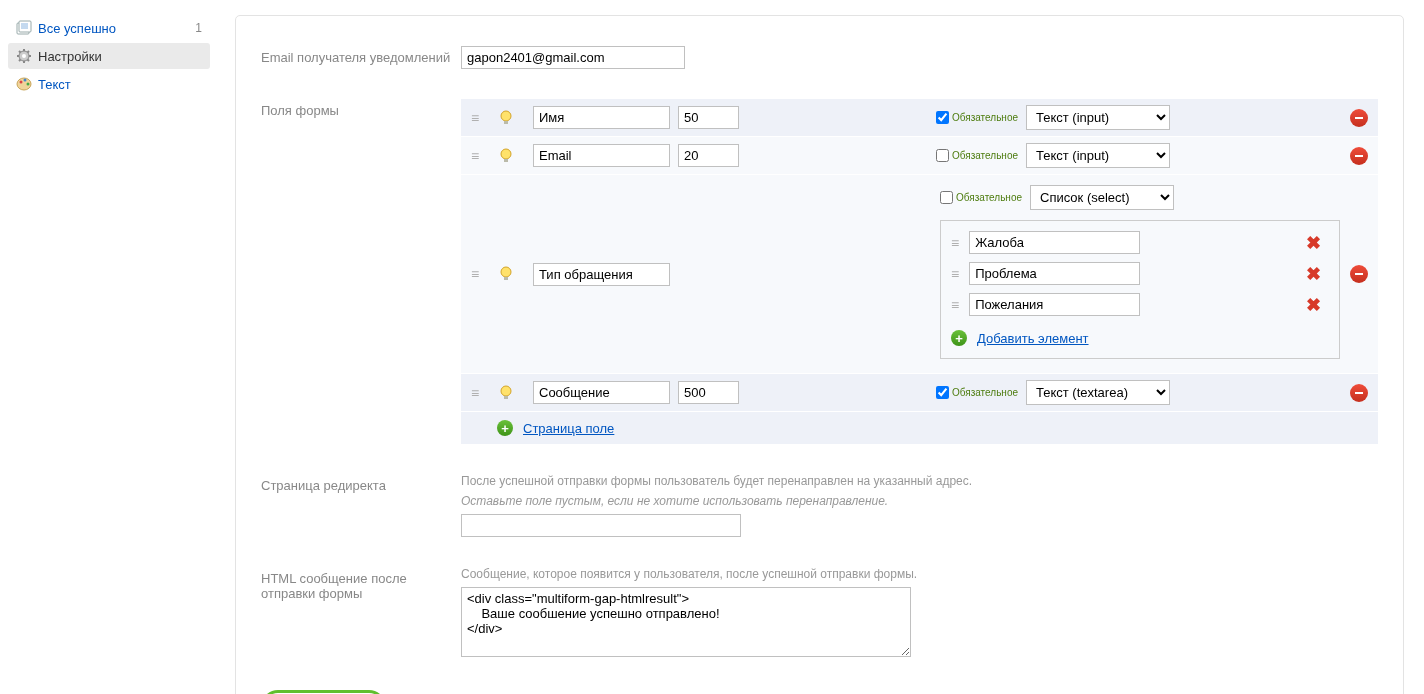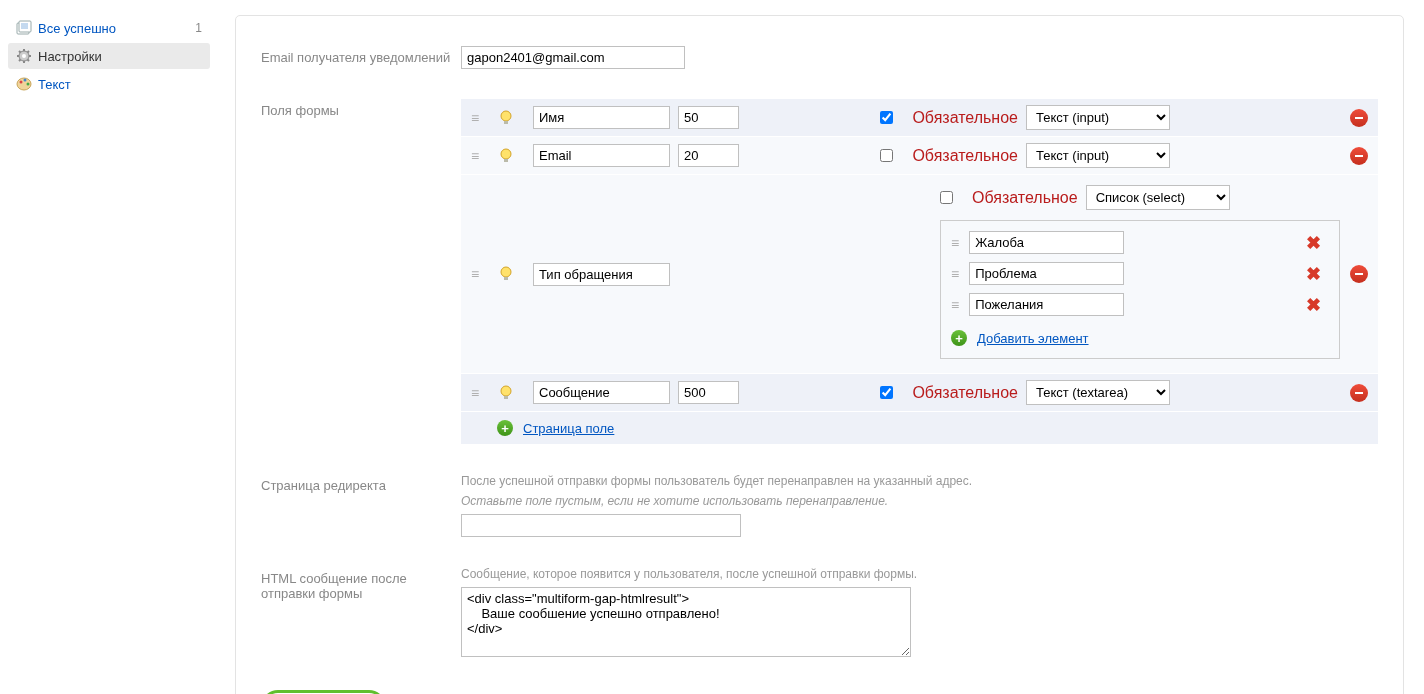--- a/index.html
+++ b/index.html
@@ -20,28 +20,28 @@
 .email-input { width: 224px; }
 .field-rows { }
 .field-row { display: flex; align-items: center; padding: 6px 10px; background: #eef1f8; border-bottom: 1px solid #fff; min-height: 38px; }
 .field-row.light { background: #f7f9fc; }
 .grip { width: 16px; color: #b0b0b0; cursor: move; font-size: 14px; margin-right: 12px; }
 .bulb { width: 16px; height: 16px; margin-right: 18px; display: inline-block; }
 .name-input { width: 137px; margin-right: 8px; }
 .size-input { width: 61px; margin-right: 24px; }
 .spacer { flex: 1; }
 .req-wrap { display: flex; align-items: center; margin-right: 8px; white-space: nowrap; }
-.req-wrap label { font-size: 16px; color: #b91c1c; margin-left: 19px; }
+.req-wrap label { font-size: 10px; color: #4d7c0f; margin-left: 3px; }
 .type-select { width: 144px; margin-right: 10px; }
 .remove-btn { width: 18px; height: 18px; border-radius: 50%; background: linear-gradient(#ef4c3a,#c52f1e); display: flex; align-items: center; justify-content: center; cursor: pointer; margin-left: auto; }
 .remove-btn::before { content: ""; width: 8px; height: 2px; background: #fff; display: block; }
 .expanded-body { padding: 10px; border: 1px solid #ccc; background: #f7f9fc; margin: 4px 0 4px 0; width: 400px; }
 .sub-item { display: flex; align-items: center; margin-bottom: 8px; }
 .sub-grip { color: #b0b0b0; cursor: move; font-size: 14px; margin-right: 10px; }
-.sub-input { width: 155px; }
+.sub-input { width: 171px; }
 .sub-remove { margin-left: auto; color: #d73a2a; font-weight: bold; font-size: 18px; cursor: pointer; margin-right: 8px; }
 .add-link { display: flex; align-items: center; padding: 6px 0 2px 0; }
 .add-icon { width: 16px; height: 16px; border-radius: 50%; background: linear-gradient(#6ac13a,#3e9318); display: flex; align-items: center; justify-content: center; margin-right: 10px; cursor: pointer; }
 .add-icon::before { content: "+"; color: #fff; font-weight: bold; font-size: 13px; line-height: 1; }
 .add-text { color: #0156c1; text-decoration: underline; cursor: pointer; }
 .hint { color: #999; font-size: 12px; margin-bottom: 6px; }
 .hint-em { font-style: italic; }
 .html-msg { width: 450px; height: 70px; resize: both; }
 .redirect-input { width: 280px; }
 .save-wrap { display: flex; align-items: center; margin-top: 20px; }

